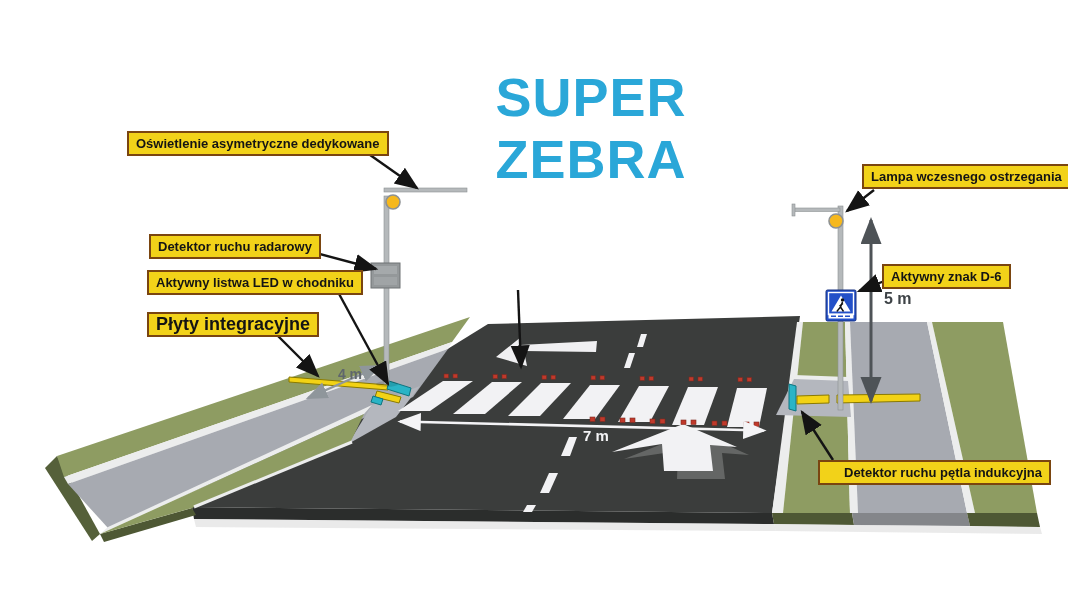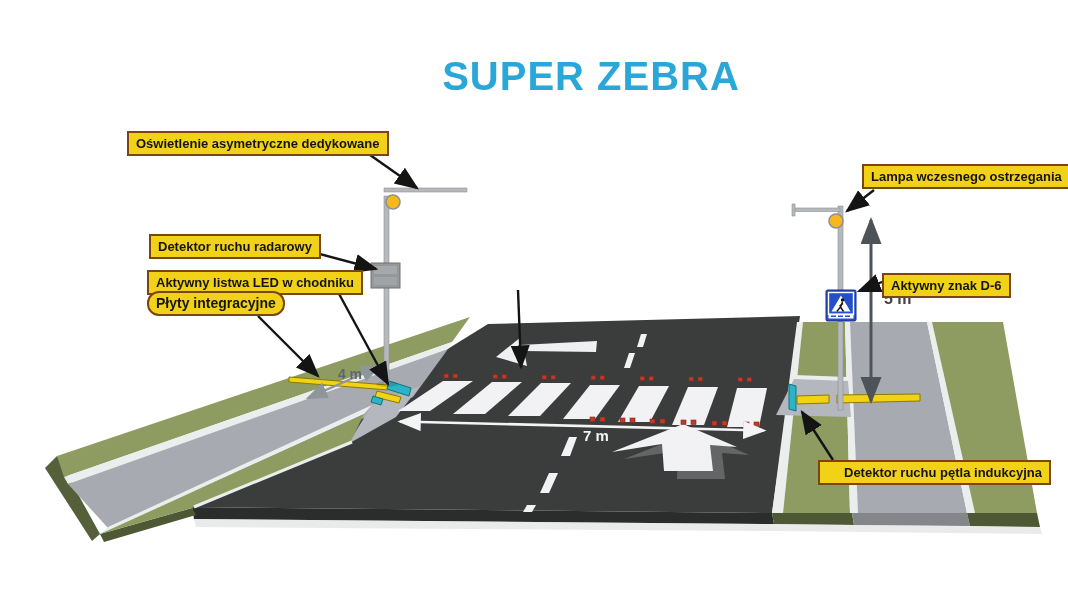--- a/index.html
+++ b/index.html
@@ -1,20 +1,20 @@
 <!DOCTYPE html>
 <html><head>
 <meta charset="utf-8">
 <style>
   html,body{margin:0;padding:0;background:#ffffff;}
   .stage{position:relative;width:1068px;height:600px;background:#ffffff;overflow:hidden;
          font-family:"Liberation Sans",sans-serif;}
   .scene{position:absolute;left:0;top:0;width:1068px;height:600px;}
-  .title{position:absolute;left:420px;top:54px;width:342px;text-align:center;
-         font-size:40px;font-weight:bold;letter-spacing:1px;color:#2aa7d8;}
+  .title{position:absolute;left:420px;top:66px;width:342px;text-align:center;
+         font-size:54px;font-weight:bold;letter-spacing:1px;color:#2aa7d8;}
   .callout{position:absolute;background:#f2d219;border:2px solid #7a4510;
            color:#141414;font-size:13px;font-weight:bold;padding:2px 7px;
            white-space:nowrap;line-height:17px;}
   svg text{font-family:"Liberation Sans",sans-serif;font-weight:bold;}
 </style>
 </head>
 <body>
 
 <div class="stage">
 
@@ -204,18 +204,18 @@
       <line x1="518" y1="290" x2="521" y2="367" marker-end="url(#ab)"></line>
       <line x1="874" y1="190" x2="847" y2="211" marker-end="url(#ab)"></line>
       <line x1="887" y1="280" x2="859" y2="291" marker-end="url(#ab)"></line>
       <line x1="833" y1="460" x2="802" y2="412" marker-end="url(#ab)"></line>
     </g>
   </svg>
 
   <div class="callout" style="left:127px;top:131px;">Oświetlenie asymetryczne dedykowane</div>
   <div class="callout" style="left:149px;top:234px;">Detektor ruchu radarowy</div>
   <div class="callout" style="left:147px;top:270px;">Aktywny listwa LED w chodniku</div>
-  <div class="callout" style="left:147px;top:291px;font-size:14px;border-radius:12px;">Płyty integracyjne</div>
+  <div class="callout" style="left:147px;top:312px;font-size:18px;">Płyty integracyjne</div>
   <div class="callout" style="left:862px;top:164px;">Lampa wczesnego ostrzegania</div>
-  <div class="callout" style="left:882px;top:264px;margin-top:9px;">Aktywny znak D-6</div>
+  <div class="callout" style="left:882px;top:264px;">Aktywny znak D-6</div>
   <div class="callout" style="left:818px;top:460px;padding-left:24px;">Detektor ruchu pętla indukcyjna</div>
 
 </div>
 
 </body></html>

